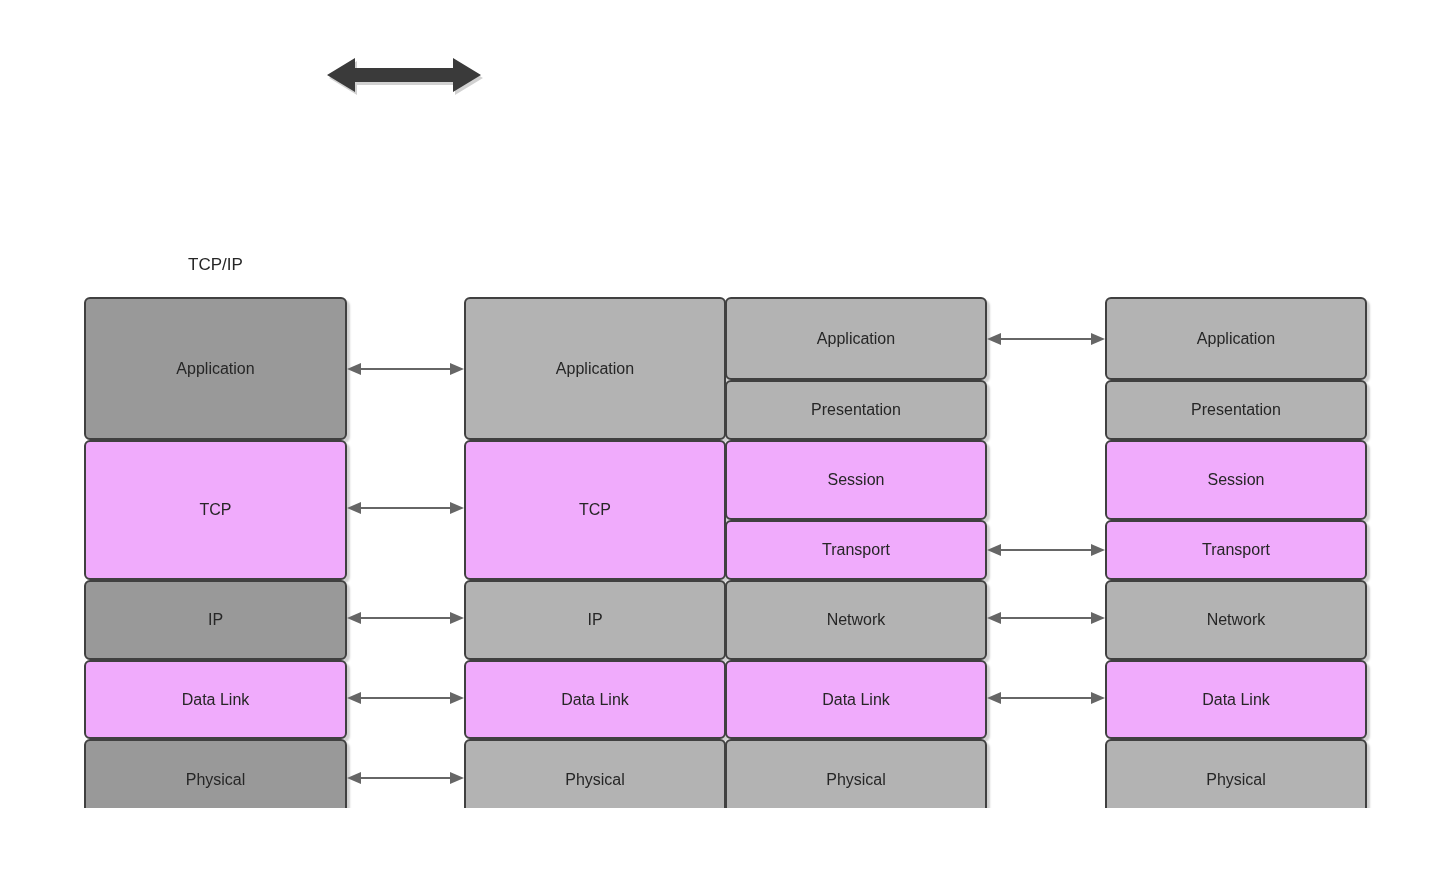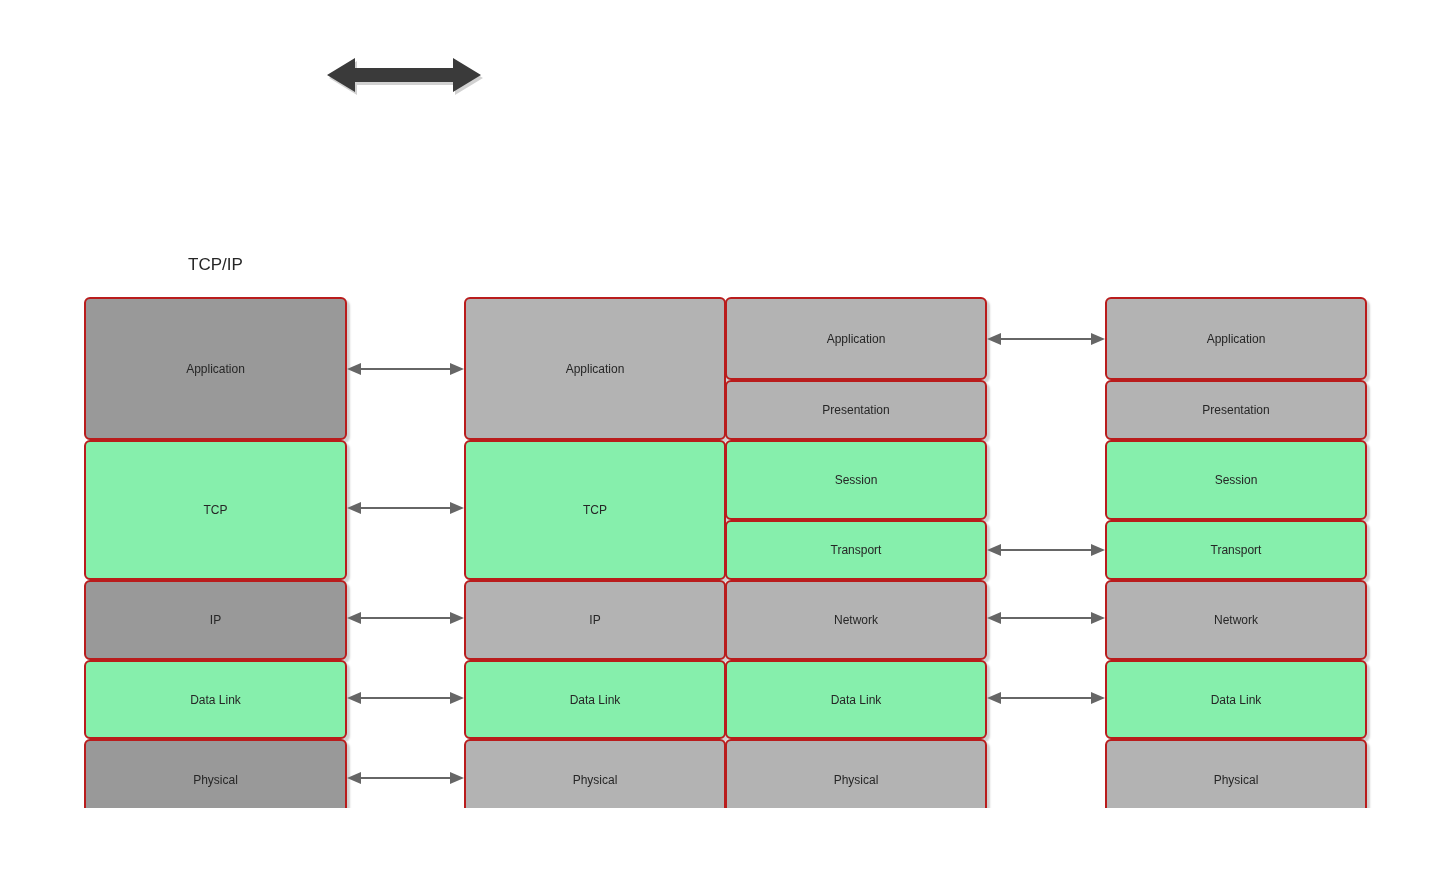--- a/index.html
+++ b/index.html
@@ -28,34 +28,34 @@
   
   .stack {
     position: absolute;
     box-sizing: border-box;
   }
 
   
   .layer {
     position: absolute;
     box-sizing: border-box;
-    border: 2px solid #b91c1c;
+    border: 2px solid #404040;
     border-radius: 6px;
     display: flex;
     align-items: center;
     justify-content: center;
-    font-size: 12px;
+    font-size: 16px;
     color: #262626;
     text-align: center;
     box-shadow: 3px 3px 2px rgba(0,0,0,0.18);
     background: #ffffff;
   }
   .layer.dark  { background: #999999; }
   .layer.light { background: #b3b3b3; }
-  .layer.white { background: #86efac; }
+  .layer.white { background: #f0abfc; }
 
   
   .connector {
     position: absolute;
     height: 18px;
     display: block;
   }
 
   
   .block-arrow {

